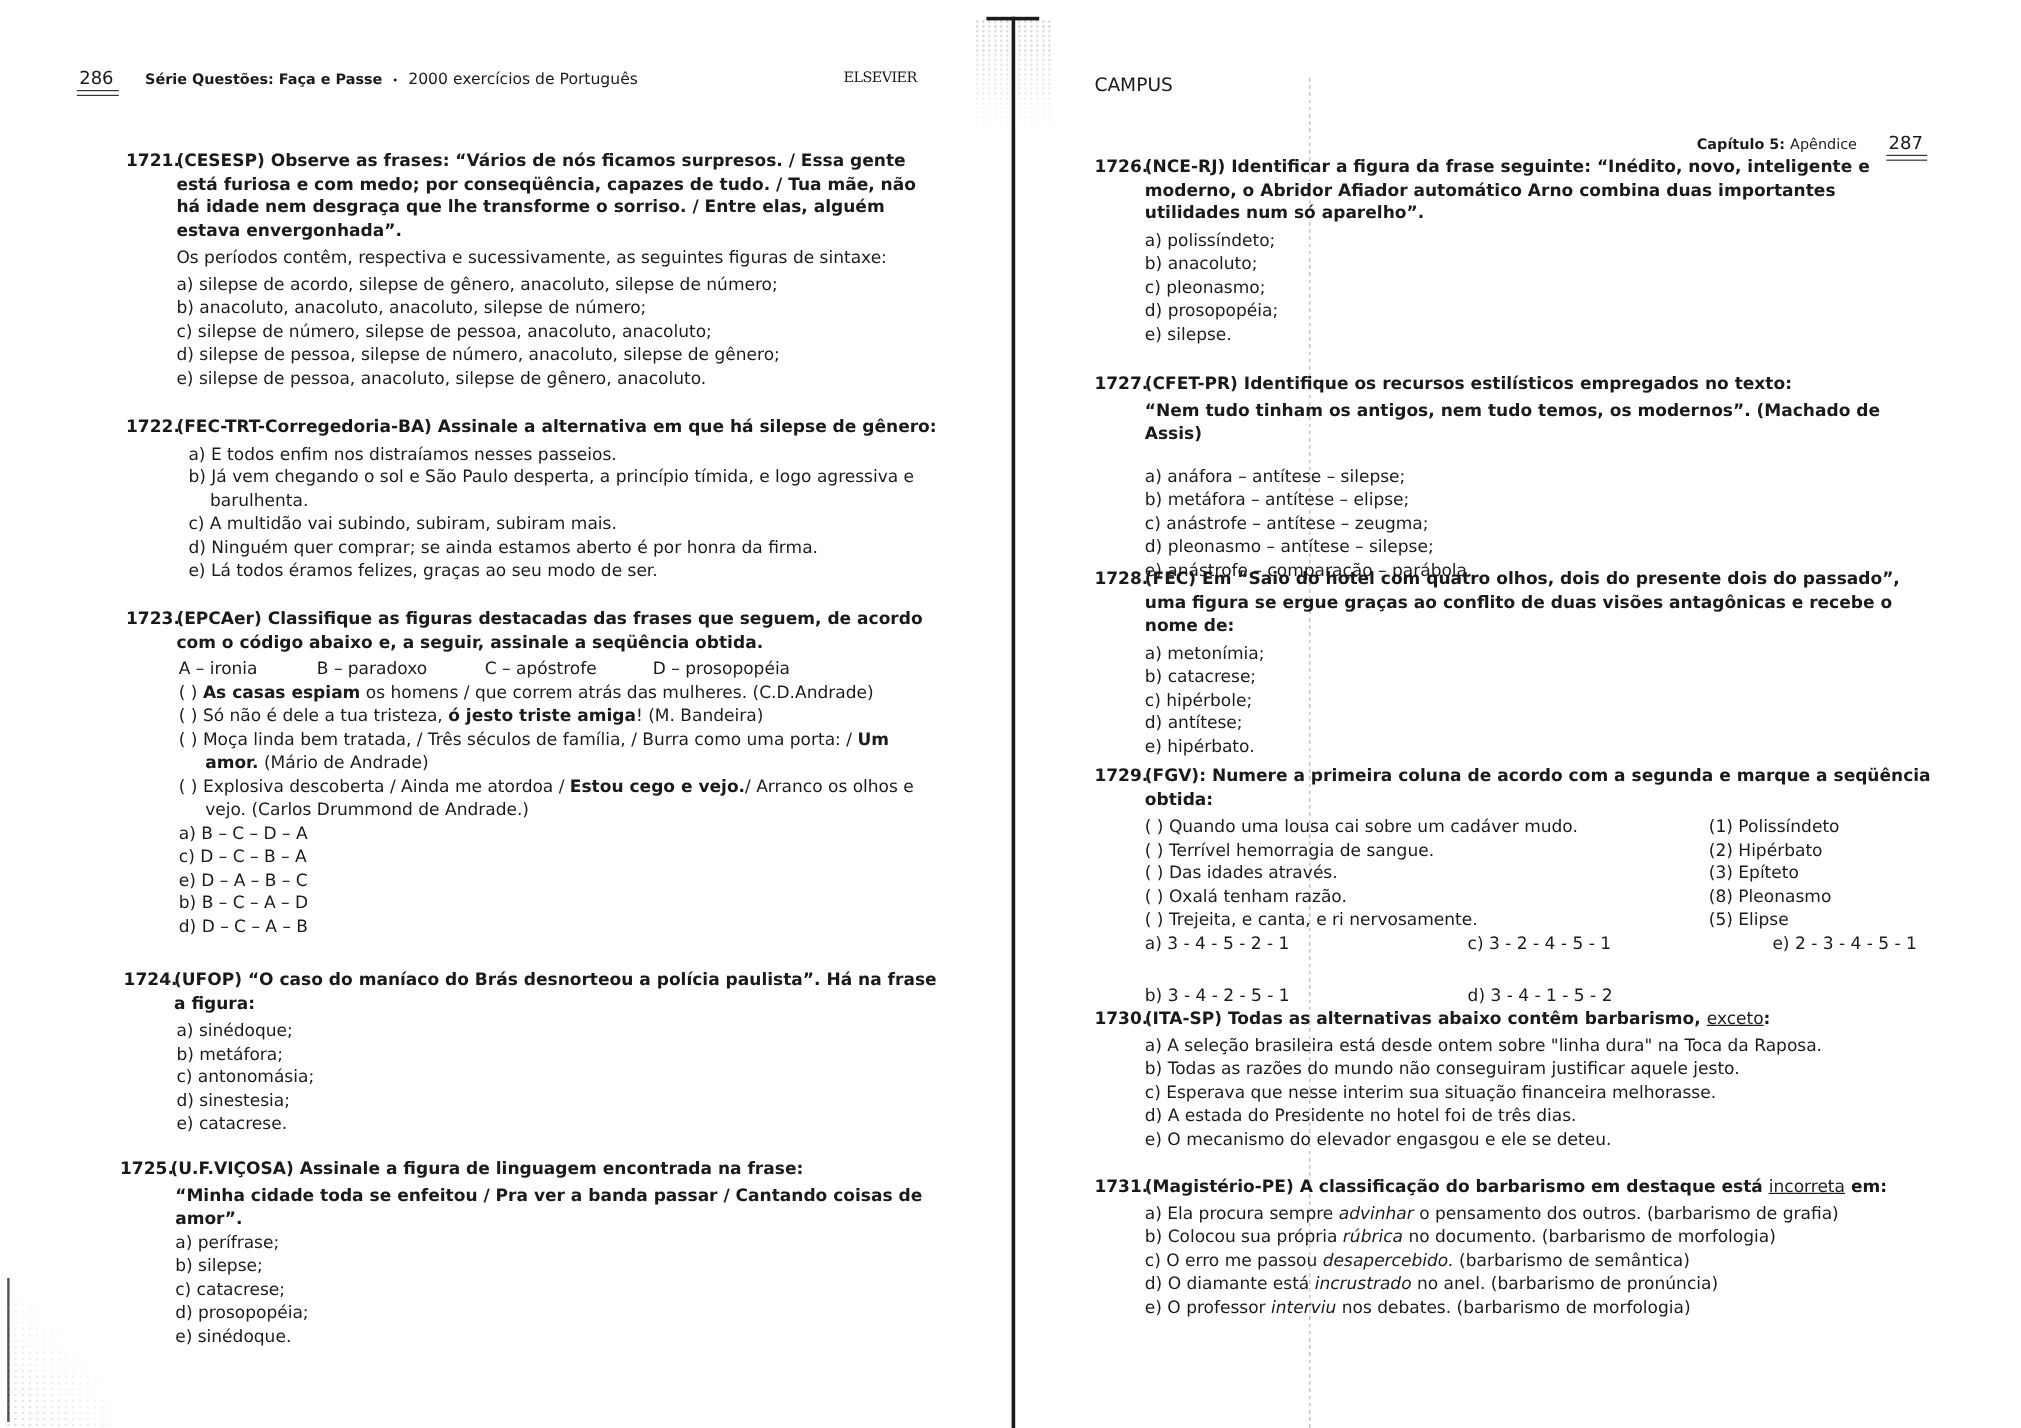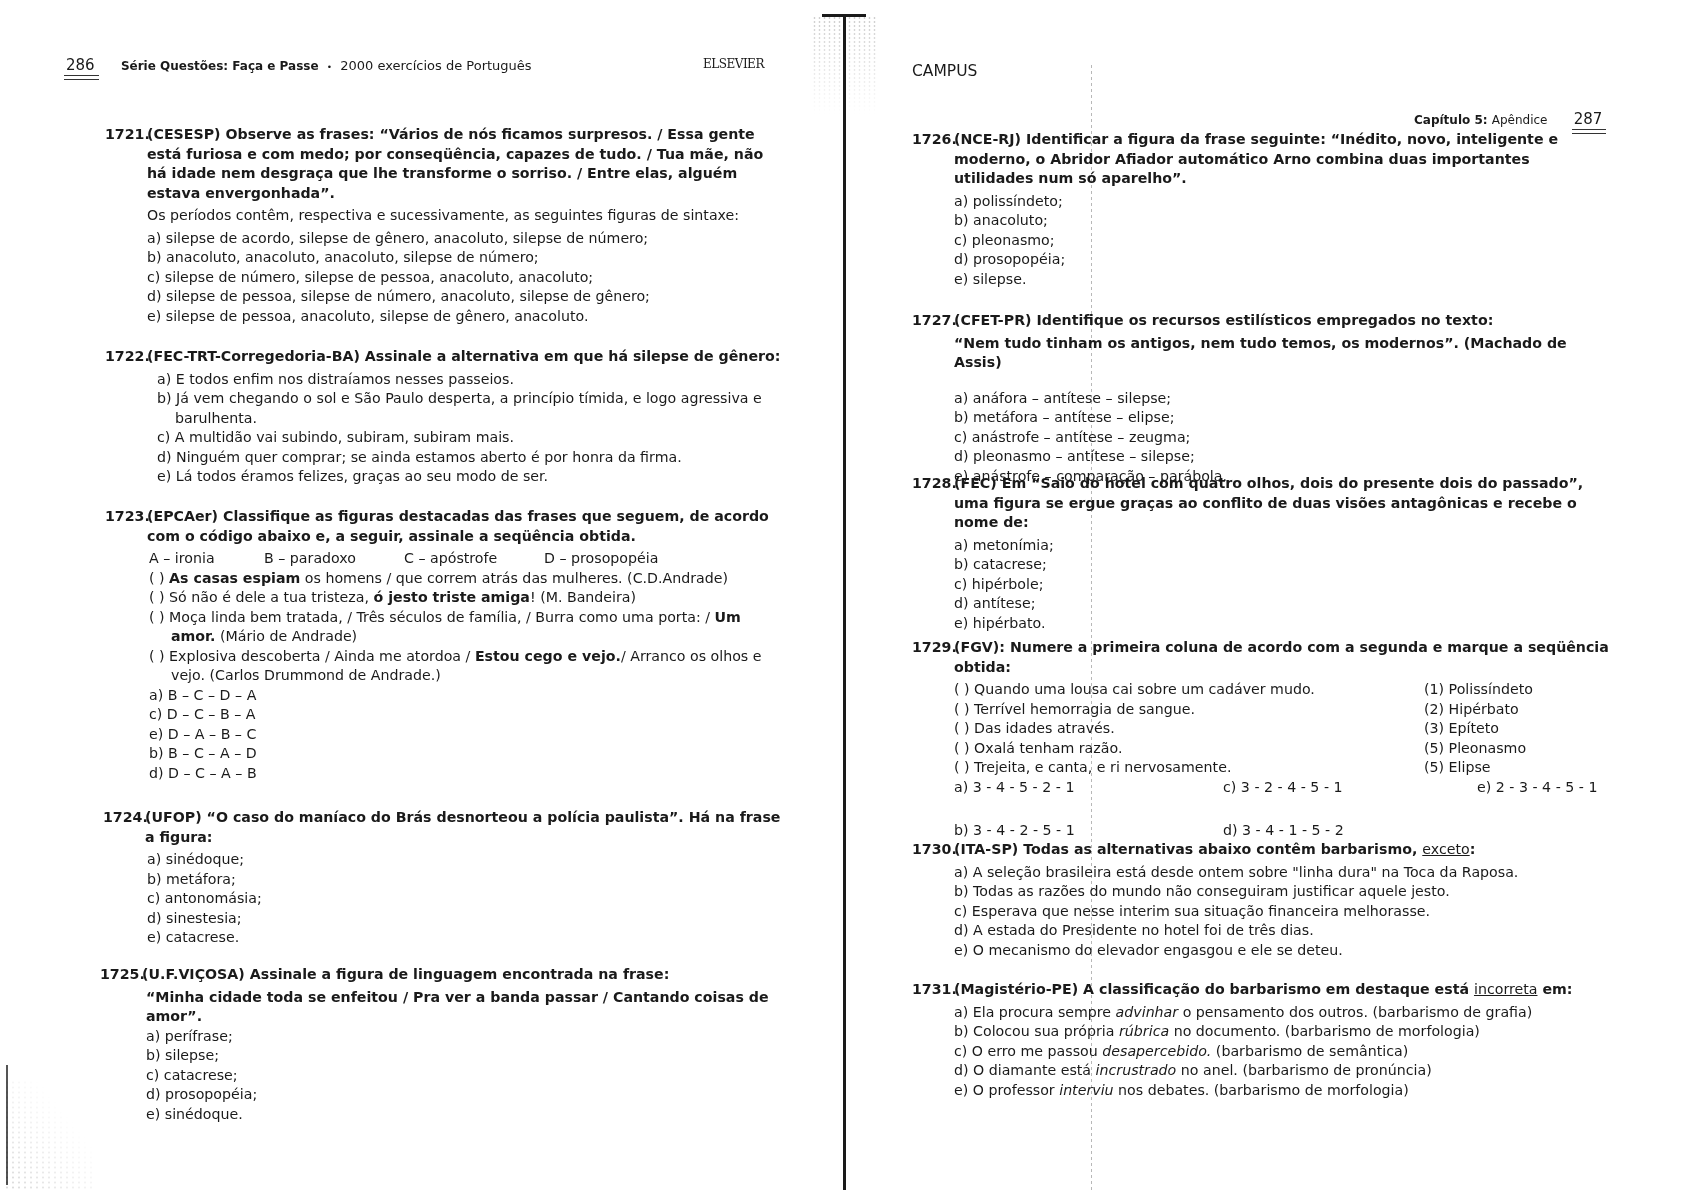--- a/index.html
+++ b/index.html
@@ -186,21 +186,21 @@
       <div class="match">
           <span class="left">(   ) Terrível hemorragia de sangue.</span>
           <span>(2) Hipérbato</span>
         </div>
       <div class="match">
           <span class="left">(   ) Das idades através.</span>
           <span>(3) Epíteto</span>
         </div>
       <div class="match">
           <span class="left">(   ) Oxalá tenham razão.</span>
-          <span>(5) Pleonasmo</span>
+          <span>(8) Pleonasmo</span>
         </div>
       <div class="match">
           <span class="left">(   ) Trejeita, e canta, e ri nervosamente.</span>
           <span>(5) Elipse</span>
         </div>
       <div class="seq-grid">
         <span>a) 3 - 4 - 5 - 2 - 1</span>
         <span>c) 3 - 2 - 4 - 5 - 1</span>
         <span>e) 2 - 3 - 4 - 5 - 1</span>
         <span>b) 3 - 4 - 2 - 5 - 1</span>

